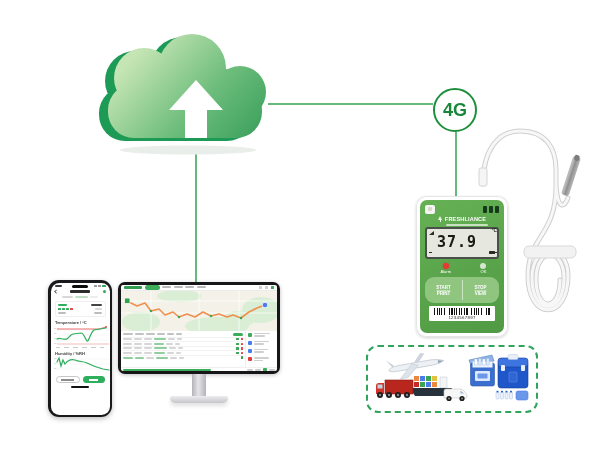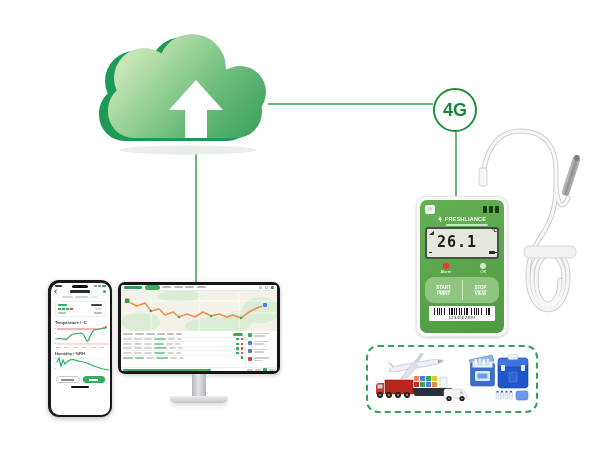--- a/index.html
+++ b/index.html
@@ -206,21 +206,21 @@
           <i></i>
         </span>
     </div>
     <div class="brand-row">
       <span class="tree-icon"></span>
       <span class="brand-name">FRESHLIANCE</span>
     </div>
     <span class="brand-tag"></span>
     <div class="lcd">
       <span class="sig-icon"></span>
-      <span class="lcd-value">26.1</span>
+      <span class="lcd-value">37.9</span>
       <span class="lcd-unit">°C</span>
       <span class="batt-icon"></span>
       <span class="lcd-dash"></span>
     </div>
     <div class="led-row">
       <div class="led-col">
         <span class="led led-alarm"></span>
         <span class="led-label">Alarm</span>
       </div>
       <div class="led-col">

